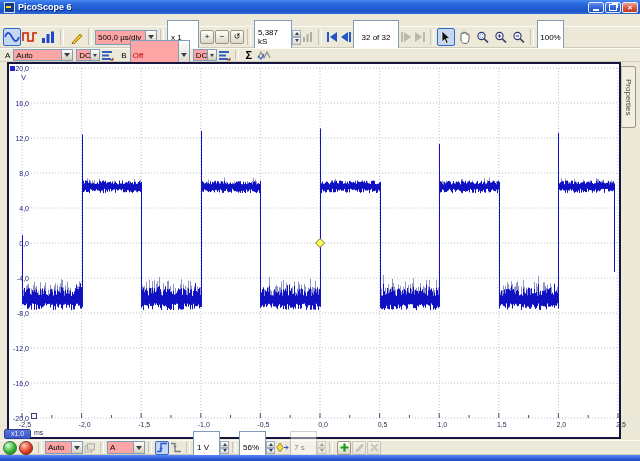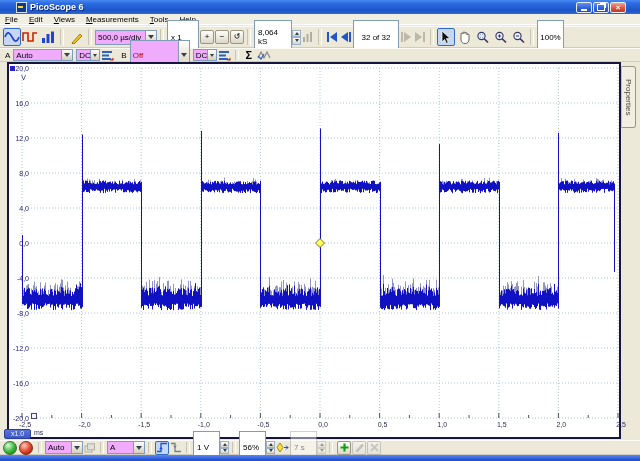--- a/index.html
+++ b/index.html
@@ -2,21 +2,21 @@
 <html><head>
 <meta charset="utf-8">
 <style>
   html,body{margin:0;padding:0;background:#9aa8bd;}
   .app{position:relative;width:640px;height:461px;background:#ece9d8;
        font-family:"Liberation Sans",sans-serif;font-size:8px;color:#000;
        overflow:hidden;-webkit-font-smoothing:antialiased;}
   
   .titlebar{position:absolute;left:0;top:0;width:640px;height:14px;
     background:linear-gradient(180deg,#4a8af2 0%,#2b6be0 25%,#1c55c8 75%,#3068d8 100%);
-    display:flex;align-items:center;padding:0 14px;box-sizing:border-box;}
+    display:flex;align-items:center;padding:0 2px;box-sizing:border-box;}
   .appicon{width:9px;height:9px;margin:0 3px 0 2px;background:#123a8a;border:1px solid #cfe0ff;position:relative;flex:none;}
   .appicon i{position:absolute;left:1px;top:3px;width:5px;height:2px;background:#ffd428;}
   .wtitle{color:#fff;font-weight:bold;font-size:9px;text-shadow:1px 1px 0 #0a2a78;flex:1;line-height:14px;}
   .winbtn{width:16px;height:11px;margin-left:1px;border-radius:2px;border:1px solid #e6eefc;
     display:grid;place-items:center;box-sizing:border-box;flex:none;
     background:linear-gradient(180deg,#628ef2 0%,#2e5fd4 60%,#214fc0 100%);}
   .winbtn.close{background:linear-gradient(180deg,#f2a290 0%,#dd5540 55%,#c03a22 100%);}
   .glyph-min{width:6px;height:2px;background:#fff;margin-top:5px;}
   .glyph-rest{width:6px;height:5px;border:1px solid #fff;box-shadow:2px -2px 0 -1px #fff;}
   .glyph-x{color:#fff;font-size:8px;font-weight:bold;line-height:9px;}
@@ -31,21 +31,21 @@
   .tb1{top:26px;height:22px;padding-left:3px;}
   .tb2{top:48px;height:14px;padding-left:3px;}
   .tbb{top:440px;height:15px;padding-left:3px;}
   .sep{width:2px;height:78%;border-left:1px solid #c9c5b5;border-right:1px solid #ffffff;margin:0 3px;flex:none;}
   .tbtn{height:18px;min-width:18px;display:grid;place-items:center;border:1px solid transparent;
         border-radius:2px;box-sizing:border-box;flex:none;}
   .tbtn.small{height:14px;min-width:14px;}
   .tbtn.sel{background:#c6d7f1;border-color:#316ac5;}
   .box{background:#fff;border:1px solid #7f9db9;display:flex;align-items:center;
        box-sizing:border-box;padding:16px 3px;flex:none;}
-  .combo{background:#f0abfc;border:1px solid #7f9db9;display:flex;align-items:stretch;
+  .combo{background:#fca5a5;border:1px solid #7f9db9;display:flex;align-items:stretch;
        box-sizing:border-box;flex:none;}
   .cval{flex:1;display:flex;align-items:center;padding-left:2px;overflow:hidden;white-space:nowrap;}
   .cbtn{width:10px;flex:none;border-left:1px solid #7f9db9;display:grid;place-items:center;
        background:linear-gradient(180deg,#fdfdfb 0%,#e6e2d4 60%,#d4cfbe 100%);}
   .tri{width:0;height:0;border-left:3px solid transparent;border-right:3px solid transparent;border-top:4px solid #37424e;}
   .spin{width:9px;flex:none;display:flex;flex-direction:column;}
   .spin b{flex:1;border:1px solid #9db0c4;background:linear-gradient(180deg,#fdfdfb,#d9d5c6);
        display:grid;place-items:center;box-sizing:border-box;}
   .tri-u{width:0;height:0;border-left:2px solid transparent;border-right:2px solid transparent;border-bottom:3px solid #37424e;}
   .tri-d{width:0;height:0;border-left:2px solid transparent;border-right:2px solid transparent;border-top:3px solid #37424e;}
@@ -93,28 +93,20 @@
         <span class="glyph-min"></span>
       </span>
     <span class="winbtn">
         <span class="glyph-rest"></span>
       </span>
     <span class="winbtn close">
         <span class="glyph-x">×</span>
       </span>
   </div>
 
-  <div class="menubar">
-    <span class="menuitem"><u>F</u>ile</span>
-    <span class="menuitem"><u>E</u>dit</span>
-    <span class="menuitem"><u>V</u>iews</span>
-    <span class="menuitem"><u>M</u>easurements</span>
-    <span class="menuitem"><u>T</u>ools</span>
-    <span class="menuitem"><u>H</u>elp</span>
-  </div>
 
   <div class="tb tb1">
     <span class="tbtn sel">
       <svg class="icon-svg" width="16" height="12" viewBox="0 0 16 12">
           <path d="M1 6 C3 0.5,5 0.5,8 6 S13 11.5,15 6" fill="none" stroke="#2244cc" stroke-width="1.6"></path>
         </svg>
     </span>
     <span class="tbtn">
       <svg class="icon-svg" width="16" height="12" viewBox="0 0 16 12">
           <path d="M1 10 V2 h5 V10 h5 V2 h4" fill="none" stroke="#cc2200" stroke-width="1.6"></path>
@@ -149,21 +141,21 @@
         <span>+</span>
       </span>
     <span class="minibtn">
         <span>−</span>
       </span>
     <span class="minibtn">
         <span>↺</span>
       </span>
     <span class="sep"></span>
     <span class="box" style="width:38px;height:15px">
-      <span>8,064 kS</span>
+      <span>5,387 kS</span>
     </span>
     <span class="spin" style="height:15px">
         <b>
           <i class="tri-u"></i>
         </b>
         <b>
           <i class="tri-d"></i>
         </b>
       </span>
     <span class="tbtn small grayed">

